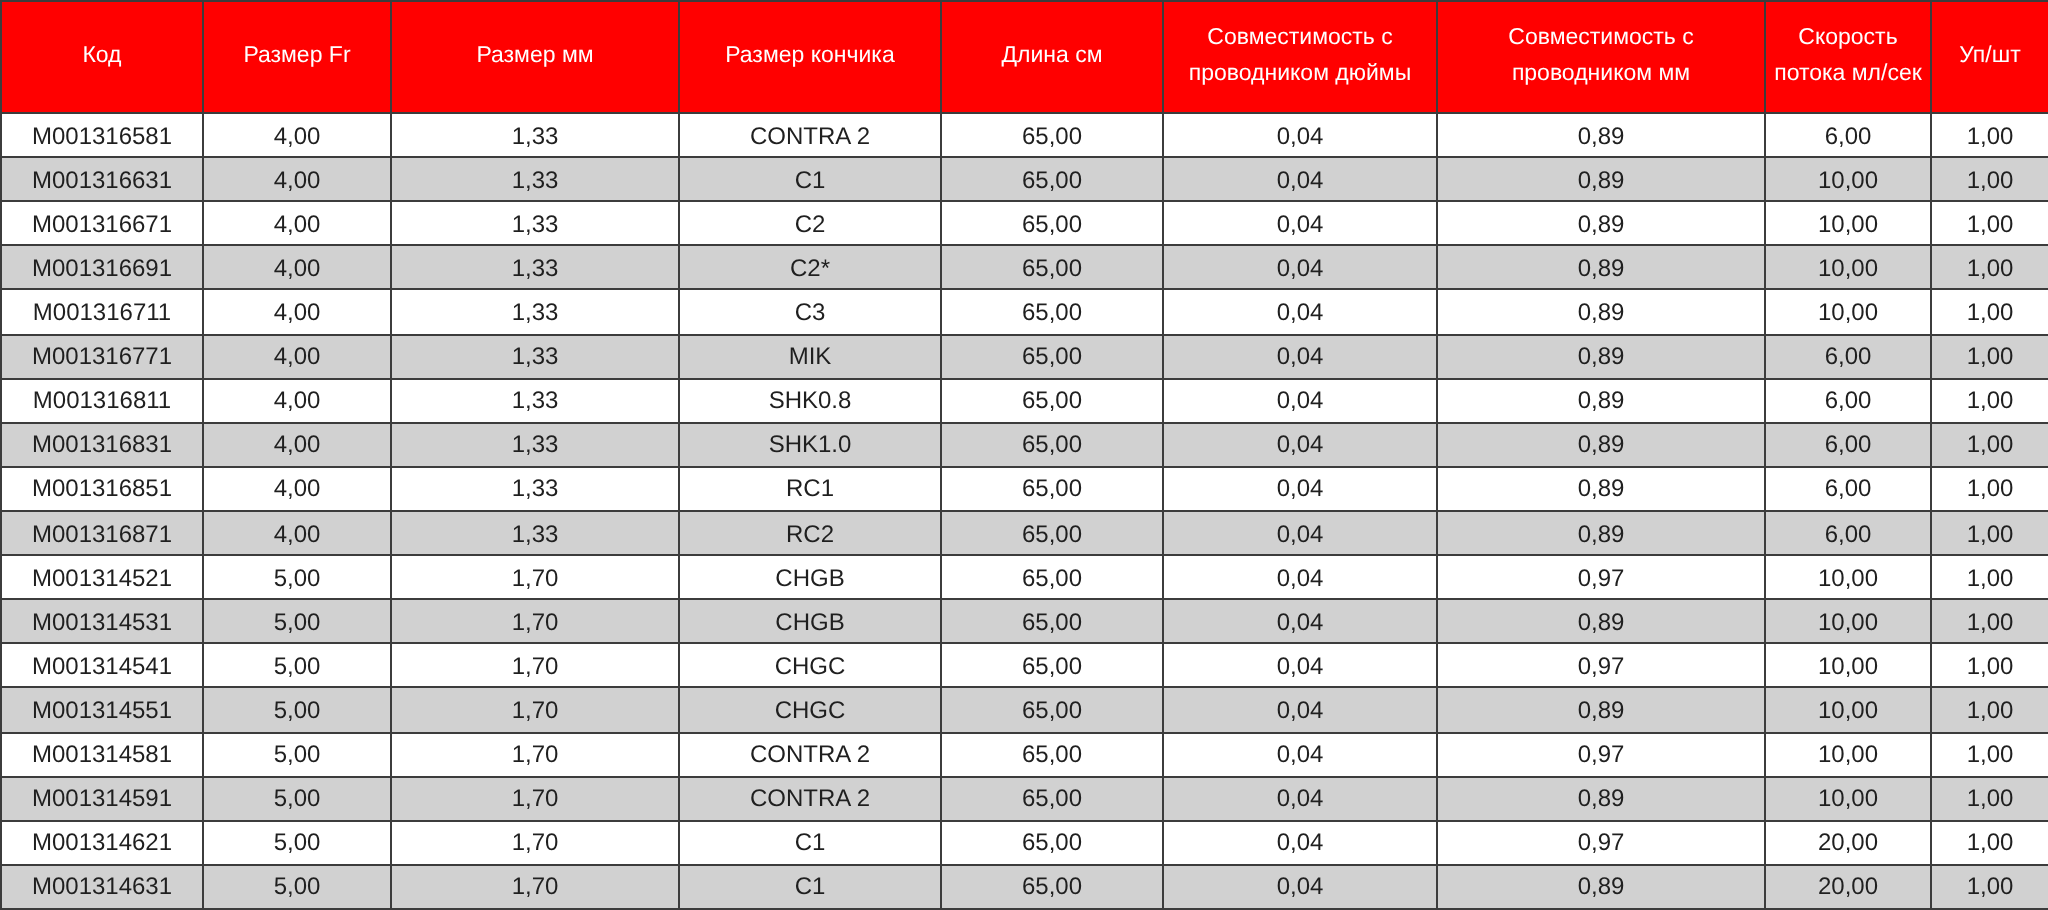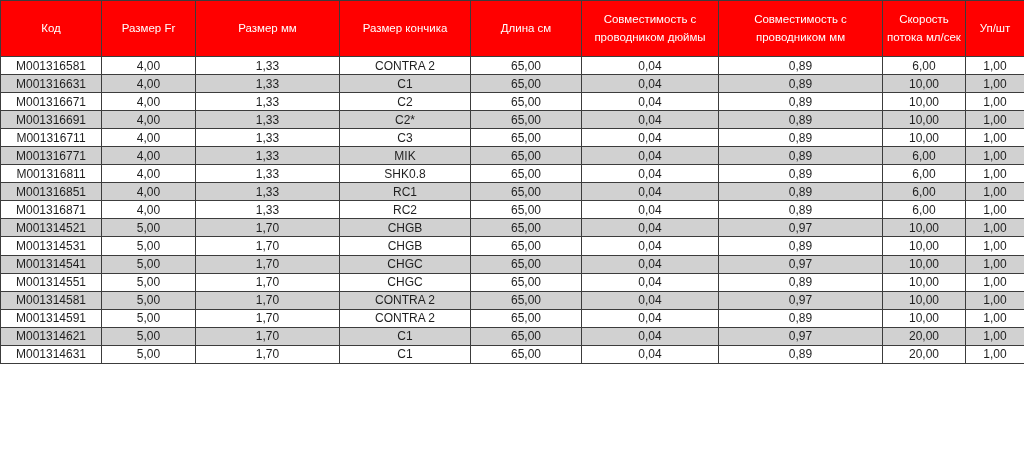--- a/index.html
+++ b/index.html
@@ -9,21 +9,21 @@
     --border:#3c3c3c;
     --cell-text:#1f1f1f;
   }
   *{box-sizing:border-box;}
   html,body{margin:0;padding:0;background:#ffffff;}
   body{
     width:1024px;height:455px;overflow:hidden;
     font-family:"Liberation Sans", sans-serif;
   }
   table.grid{
-    width:1024px;height:364px;
+    width:1024px;height:455px;
     border-collapse:collapse;
     table-layout:fixed;
   }
   table.grid th, table.grid td{
     border:1px solid var(--border);
     padding:0;
     text-align:center;
     vertical-align:middle;
     overflow:hidden;
     white-space:nowrap;
@@ -168,20 +168,31 @@
         <td>4,00</td>
         <td>1,33</td>
         <td>SHK0.8</td>
         <td>65,00</td>
         <td>0,04</td>
         <td>0,89</td>
         <td>6,00</td>
         <td>1,00</td>
       </tr>
       <tr>
+        <td>M001316831</td>
+        <td>4,00</td>
+        <td>1,33</td>
+        <td>SHK1.0</td>
+        <td>65,00</td>
+        <td>0,04</td>
+        <td>0,89</td>
+        <td>6,00</td>
+        <td>1,00</td>
+      </tr>
+      <tr>
         <td>M001316851</td>
         <td>4,00</td>
         <td>1,33</td>
         <td>RC1</td>
         <td>65,00</td>
         <td>0,04</td>
         <td>0,89</td>
         <td>6,00</td>
         <td>1,00</td>
       </tr>

